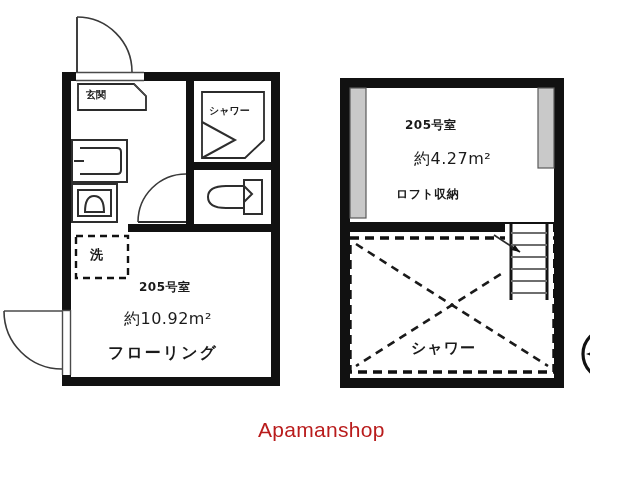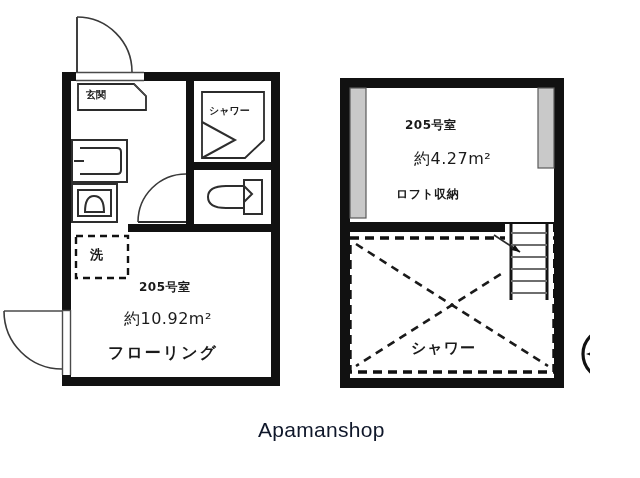--- a/index.html
+++ b/index.html
@@ -55,21 +55,21 @@
   .lbl-small  { font-size: 13px; font-weight: 700; }
   .lbl-tiny   { font-size: 10px; font-weight: 700; letter-spacing: 0px; }
   .lbl-void   { font-size: 15px; font-weight: 700; letter-spacing: 1px; }
 
   #watermark {
     position: absolute;
     left: 258px;
     top: 418px;
     font-family: "Liberation Sans", sans-serif;
     font-size: 21px;
-    color: #0f172a;
+    color: #b91c1c;
     letter-spacing: 0.3px;
     white-space: nowrap;
   }
 </style>
 </head>
 <body>
 
 <div id="plan-root">
 
   <svg id="plan-svg" viewBox="0 0 640 478">

